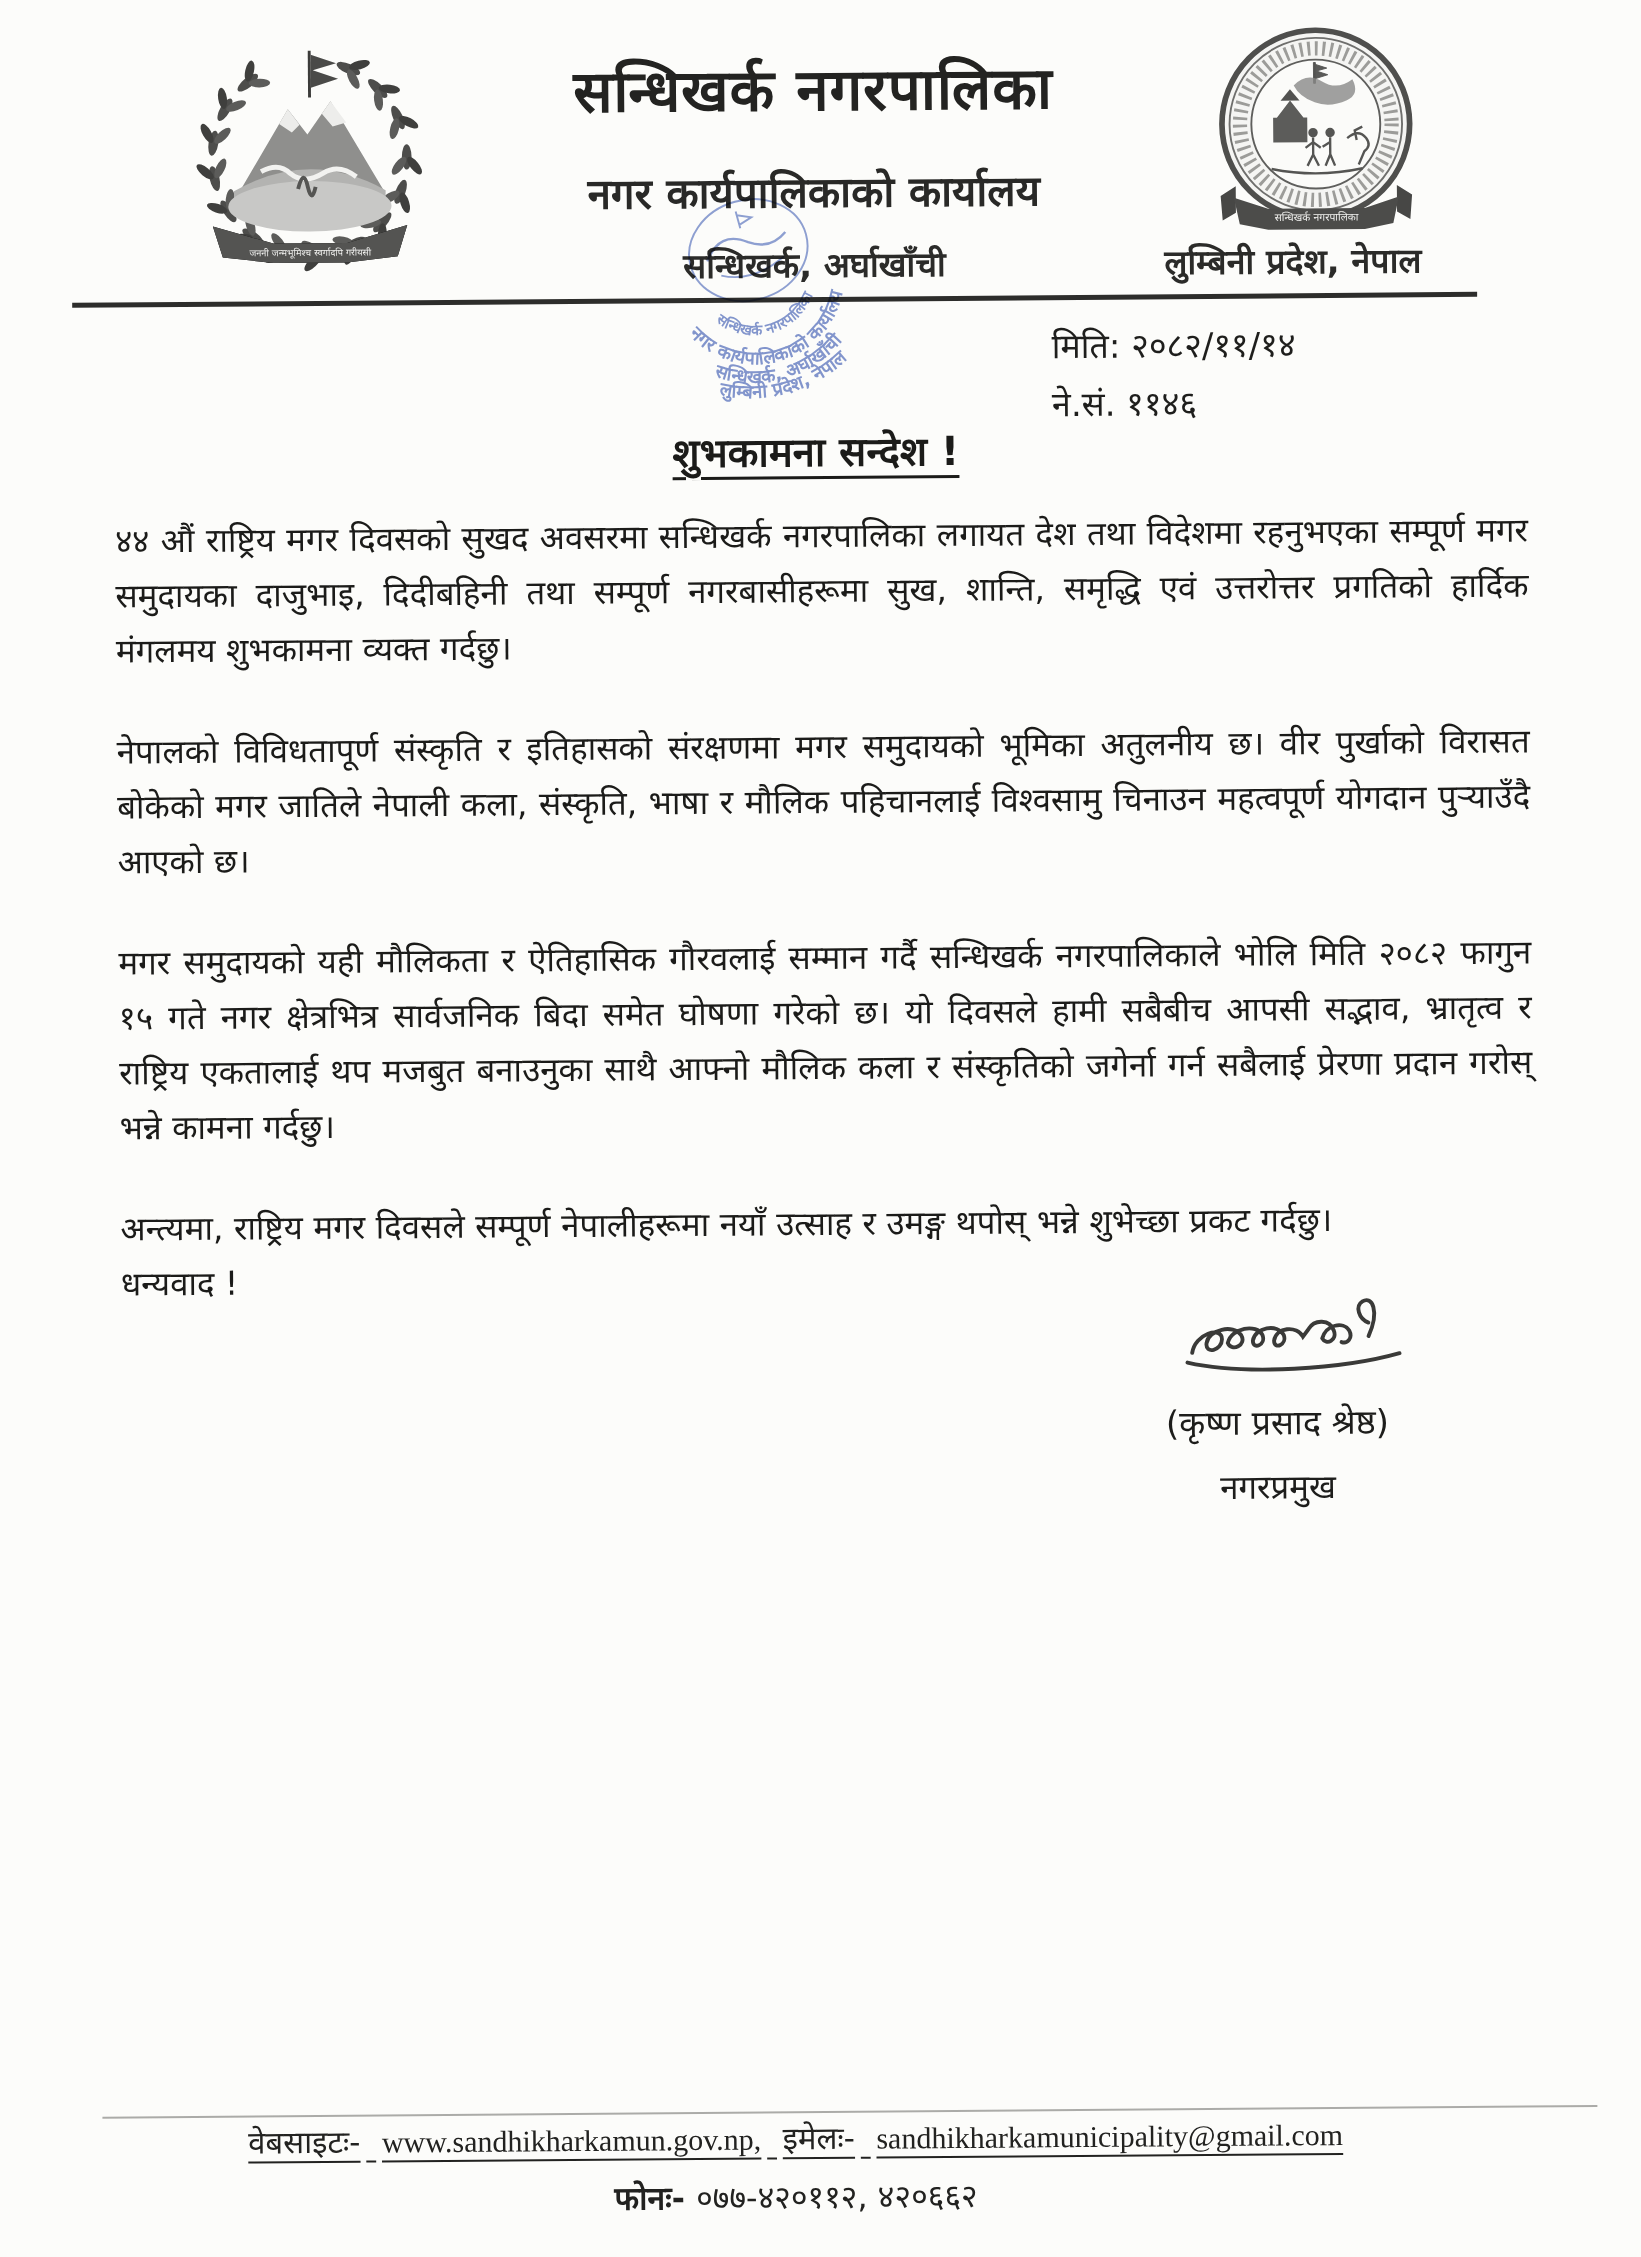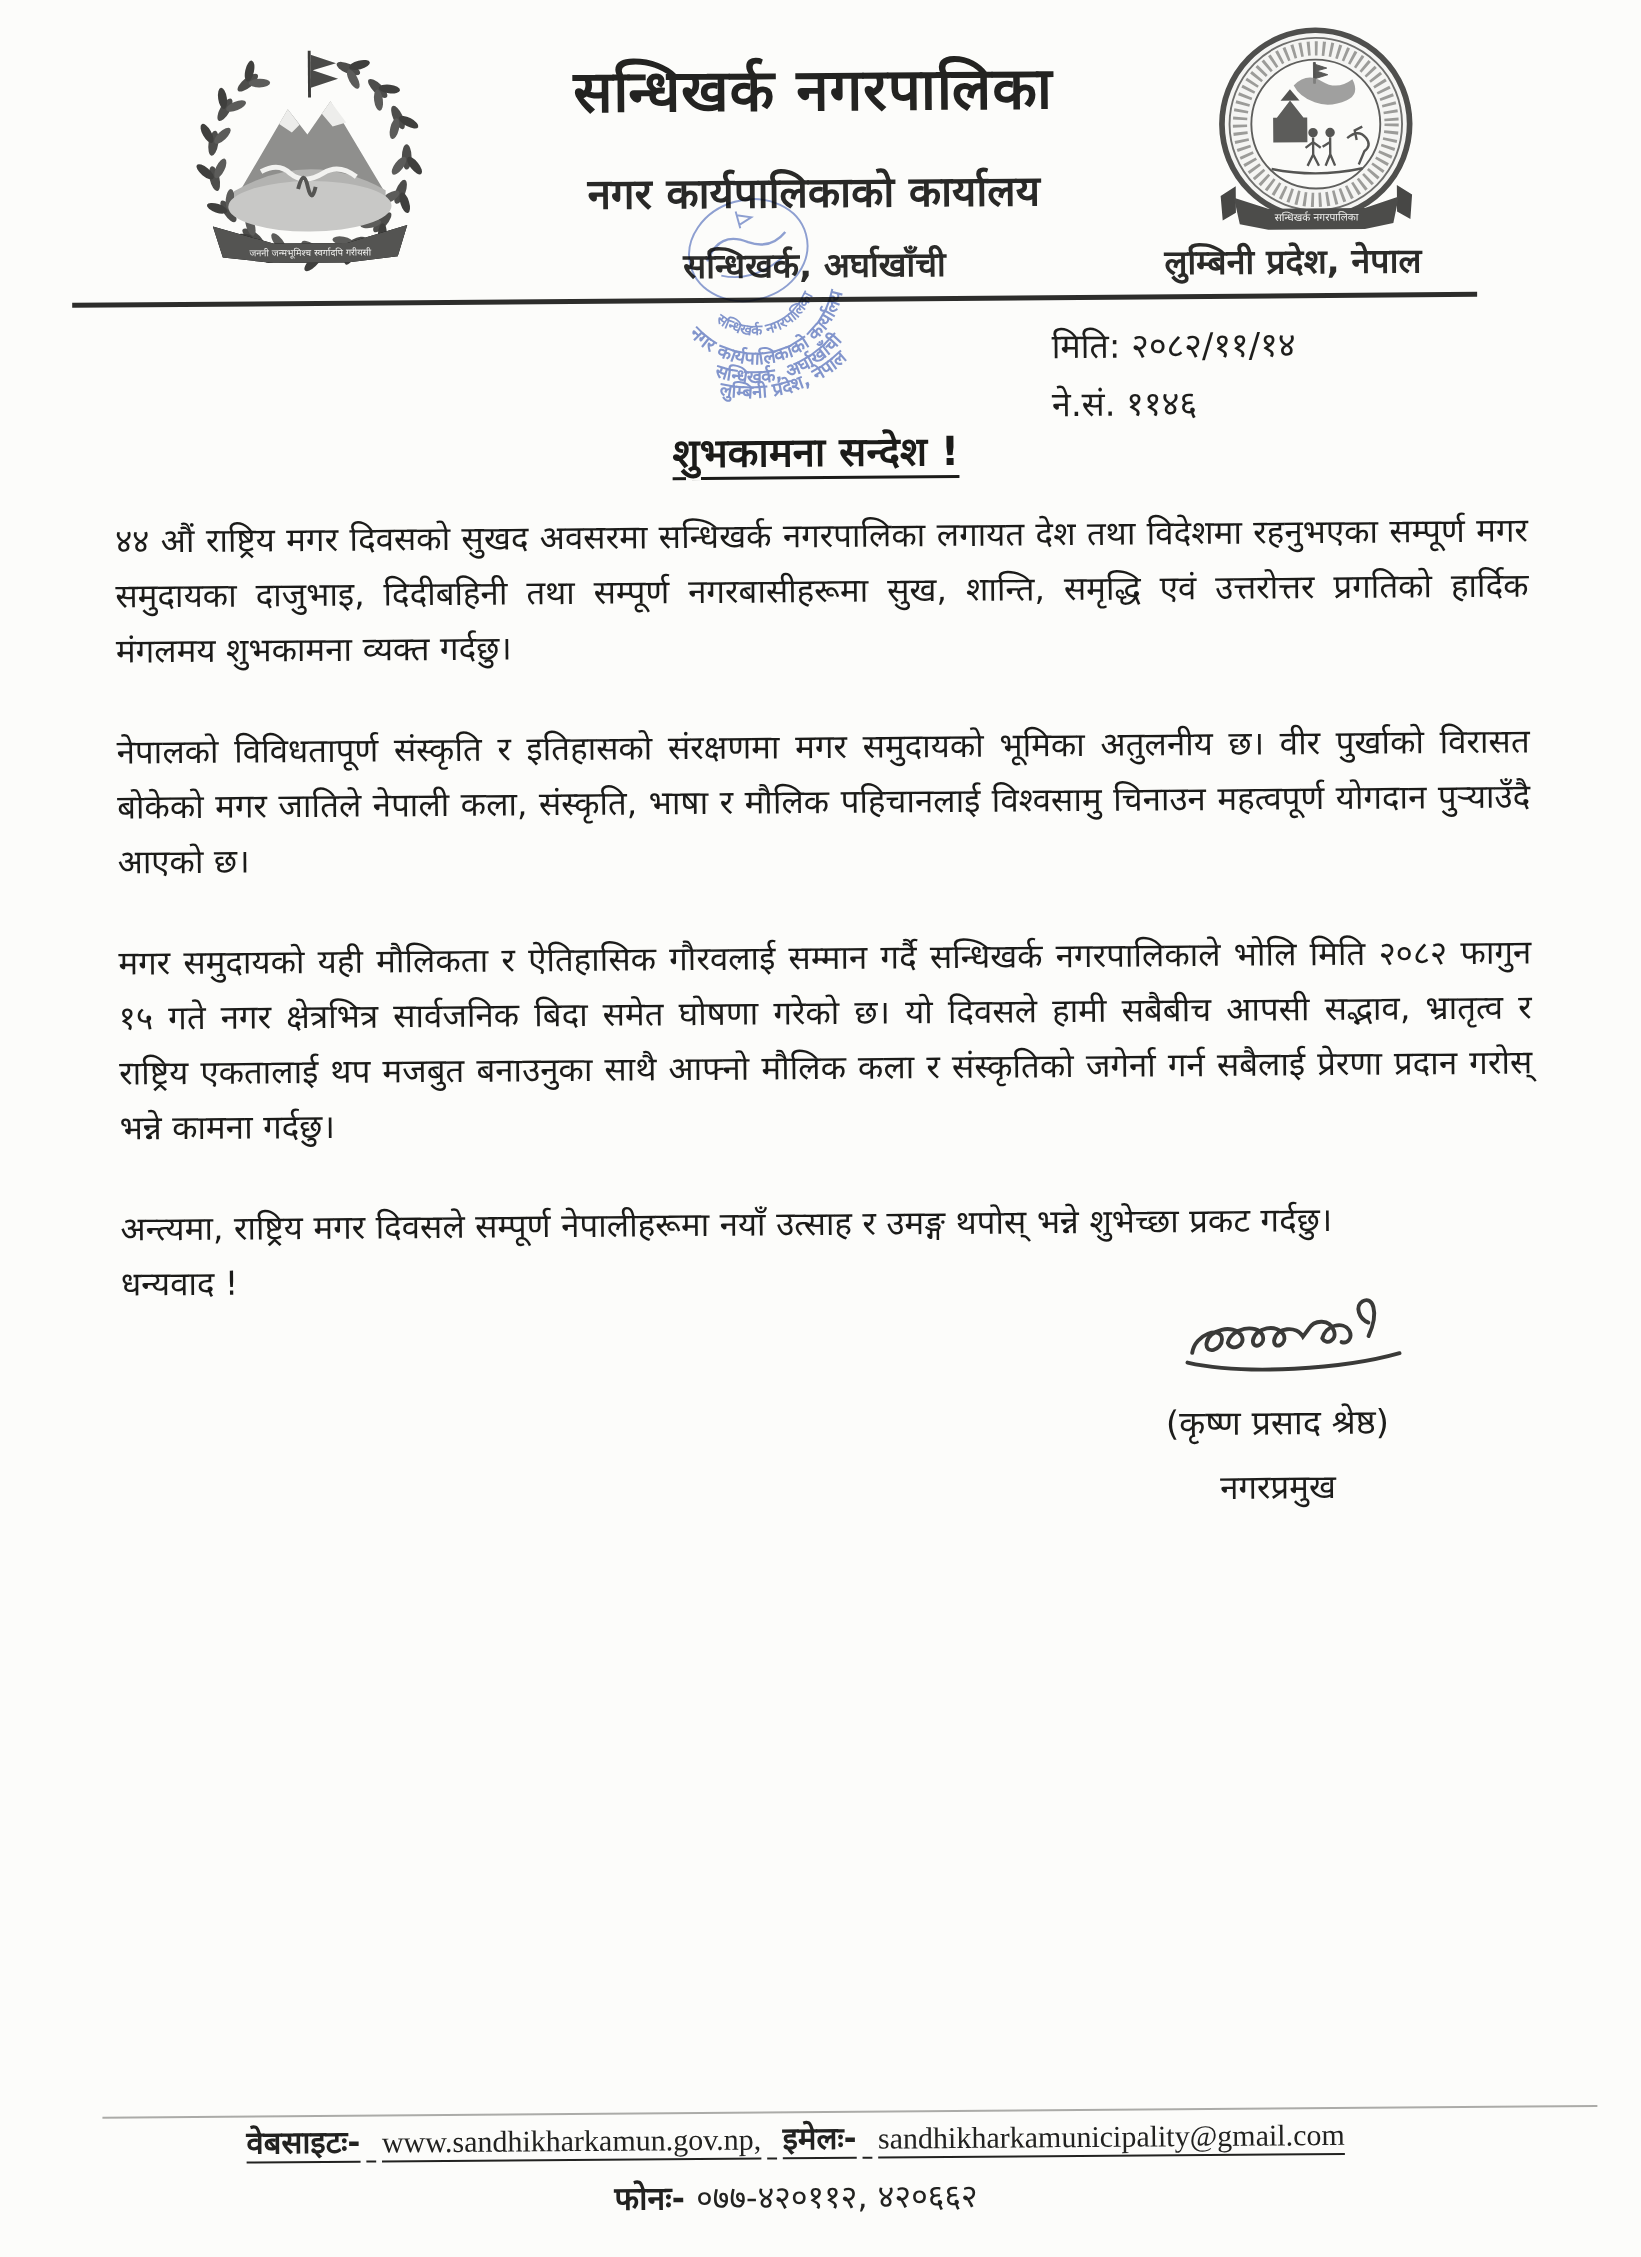--- a/index.html
+++ b/index.html
@@ -43,21 +43,21 @@
 
   
   .sig-scrawl{position:absolute;left:1170px;top:1296px;width:232px;height:108px;}
   .sig-block{position:absolute;left:1110px;top:1402px;width:319px;text-align:center;
     font-size:34px;color:#1d1d1b;}
   .sig-block .role{margin-top:19.3px;font-size:33px;}
 
   
   .footer1{position:absolute;left:58px;top:2116px;width:1448px;text-align:center;font-size:31px;
     color:#222220;text-decoration:underline;text-decoration-thickness:1.9px;text-underline-offset:7.7px;}
-  .footer1 .dev{font-weight:bold;}
+  .footer1 .dev{font-weight:normal;}
   .footer1 .lat{font-family:"Liberation Serif","DejaVu Serif",serif;font-size:30px;}
   .footer1 span{margin:0 5.8px;}
   .footer2{position:absolute;left:58px;top:2174px;width:1448px;text-align:center;
     font-size:32px;font-weight:bold;color:#222220;}
   .footer2 .num{font-weight:normal;}
 </style>
 </head>
 <body>
 
 <div class="page">

